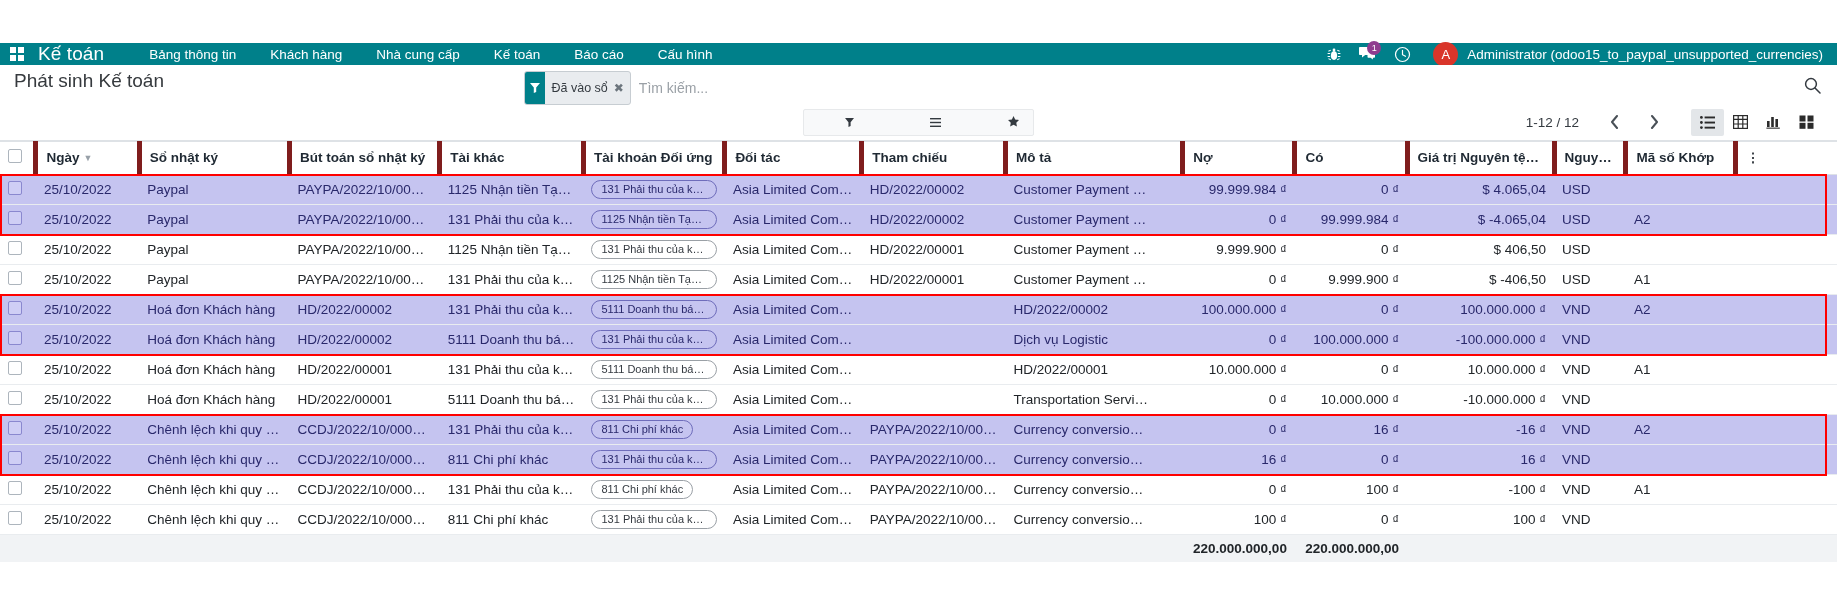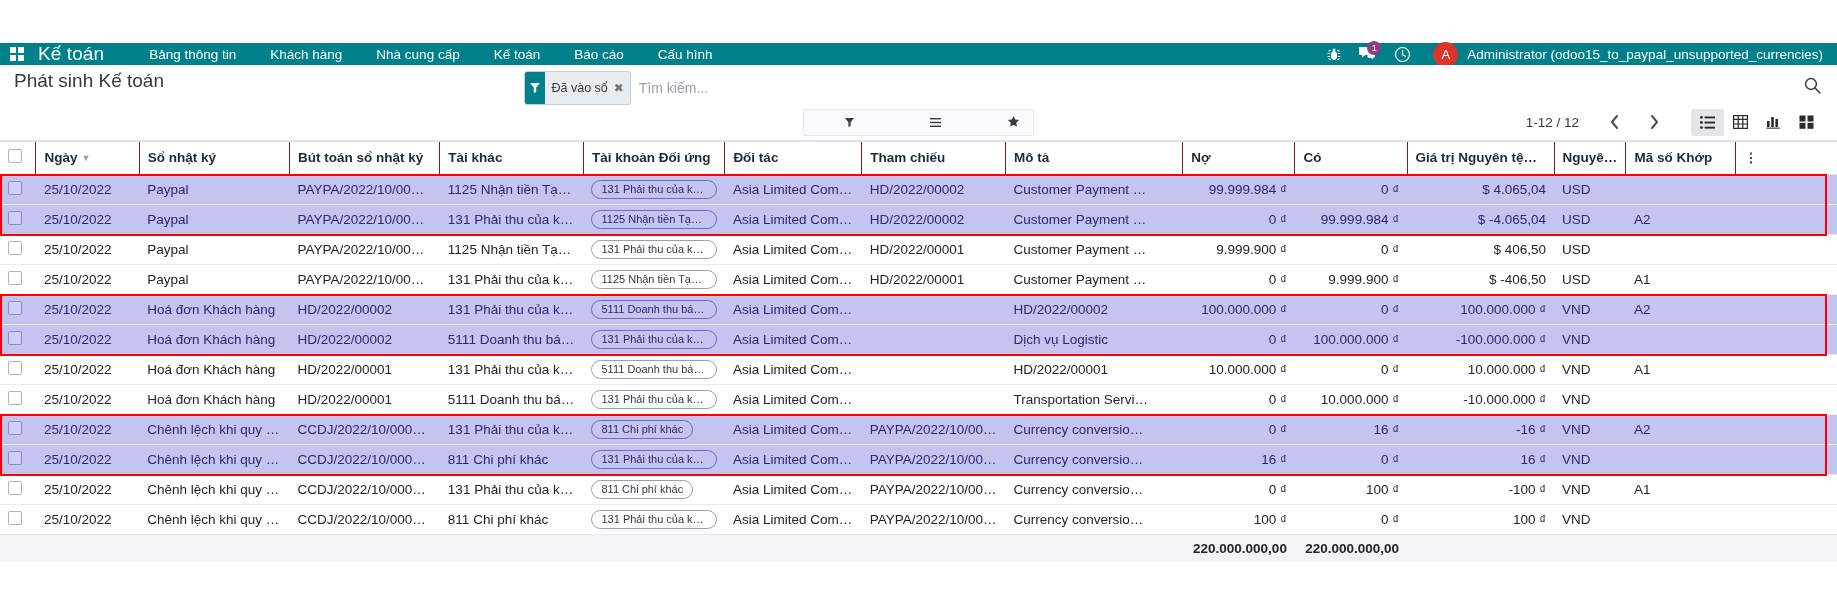--- a/index.html
+++ b/index.html
@@ -260,21 +260,21 @@
     color: #1f2933;
     font-size: 13.5px;
     text-align: left;
     padding: 7px 8px 8px 8px;
     height: 31px;
     white-space: nowrap;
     overflow: hidden;
     text-overflow: ellipsis;
     position: relative;
   }
-  table.list thead th + th { border-left: 1px solid #7f1d1d; }
+  table.list thead th + th { border-left: 5px solid #7f1d1d; }
   th.num, td.num { text-align: right; }
   th.ctr { text-align: center; }
 
   table.list tbody td {
     padding: 5px 8px;
     height: 29px;
     border-bottom: 1px solid #e9ecef;
     white-space: nowrap;
     overflow: hidden;
     text-overflow: ellipsis;

